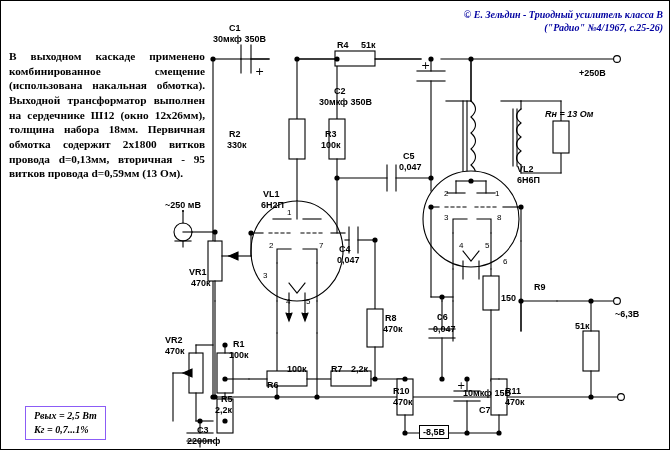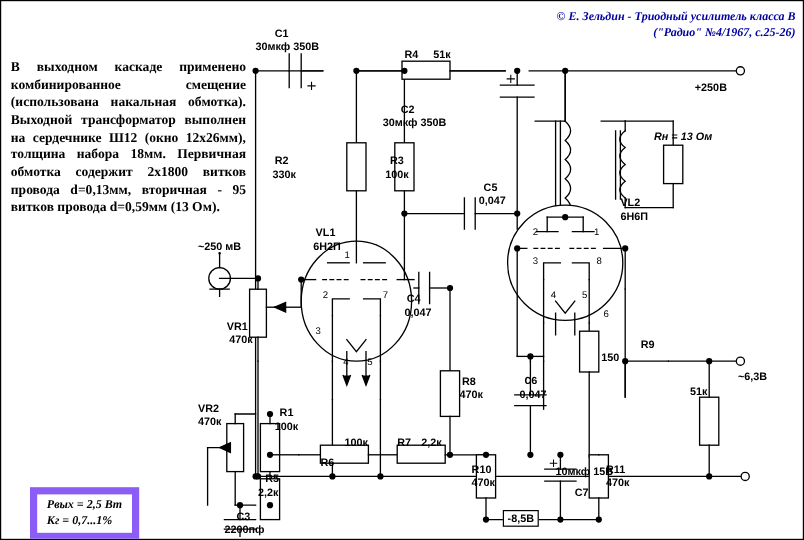--- a/index.html
+++ b/index.html
@@ -56,21 +56,21 @@
     font-family: "Liberation Serif", serif;
     font-size: 11.3px;
     font-weight: bold;
     color: #000;
     line-height: 1.30;
     text-align: justify;
   }
   .param-box {
     position: absolute;
     left: 24px; top: 405px;
-    border: 6px solid #8b5cf6;
+    border: 1px solid #8b5cf6;
     padding: 2px 8px 3px 8px;
     font-family: "Liberation Serif", serif;
     font-size: 10px;
     font-weight: bold;
     font-style: italic;
     line-height: 1.35;
     white-space: pre;
   }
   .boxed {
     position: absolute;

